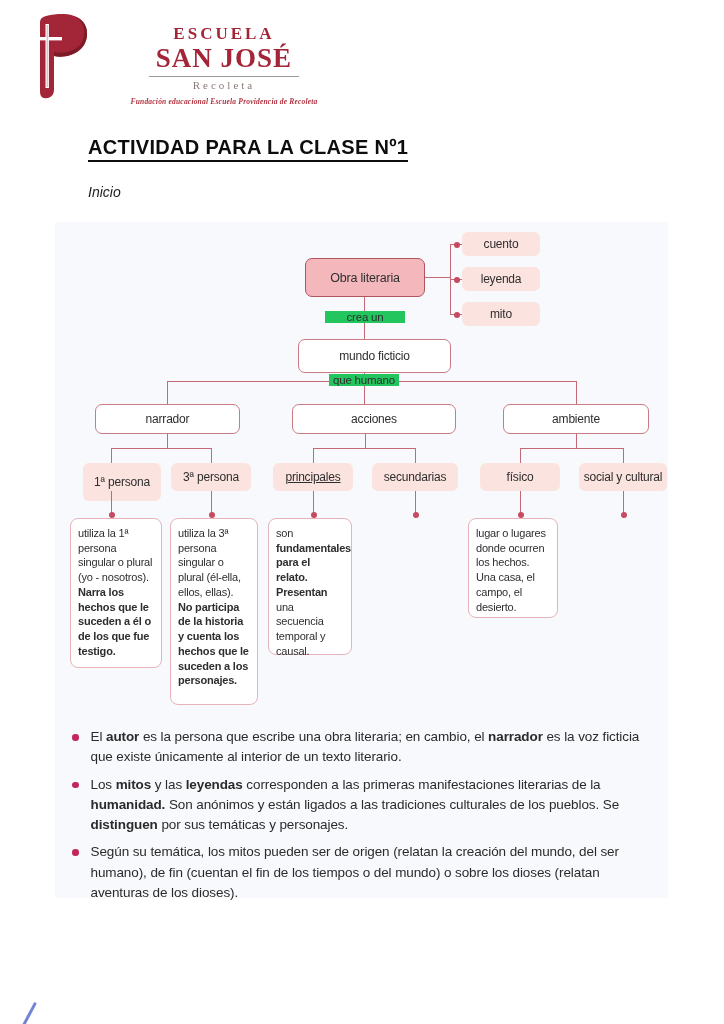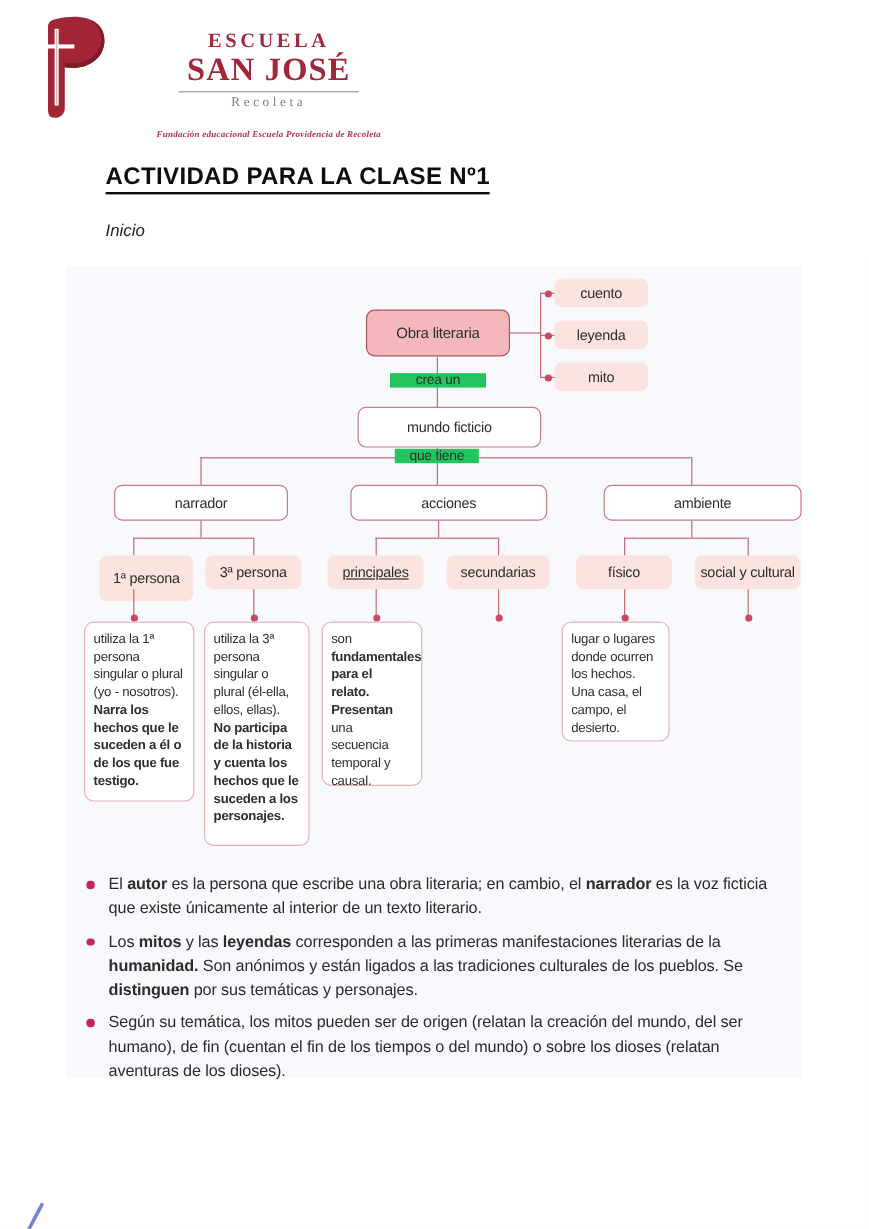--- a/index.html
+++ b/index.html
@@ -8,21 +8,21 @@
   .page{position:absolute;inset:0;}
 
   
   .logo{position:absolute;left:30px;top:10px;display:flex;align-items:flex-start;}
   .logo-mark{width:62px;height:92px;}
   .logo-text{margin-left:8px;width:248px;text-align:center;font-family:"Liberation Serif",serif;color:#a32638;}
   .logo-l1{font-size:17px;font-weight:bold;letter-spacing:3px;margin-top:14px;}
   .logo-l2{font-size:27px;font-weight:bold;letter-spacing:1px;line-height:1.05;}
   .logo-rule{height:1px;background:#9a9a9a;width:150px;margin:4px auto 2px auto;}
   .logo-l3{font-size:11px;letter-spacing:3px;color:#8b7b78;}
-  .logo-l4{font-size:7.5px;font-weight:bold;font-style:italic;color:#b23340;margin-top:16px;letter-spacing:.2px;}
+  .logo-l4{font-size:7.5px;font-weight:bold;font-style:italic;color:#b23340;margin-top:6px;letter-spacing:.2px;}
 
   
   .title{position:absolute;left:88px;top:136px;font-size:20px;font-weight:bold;color:#0d0d0d;
          border-bottom:2.5px solid #0d0d0d;padding-bottom:1px;letter-spacing:.3px;}
   .subtitle{position:absolute;left:88px;top:184px;font-size:14px;font-style:italic;color:#1e1e1e;}
 
   
   .card{position:absolute;left:55px;top:222px;width:613px;height:676px;background:#f8f9fc;}
   .bx{position:absolute;box-sizing:border-box;display:flex;align-items:center;justify-content:center;
       text-align:center;font-size:12px;color:#2e2e2e;border-radius:7px;letter-spacing:-0.2px;}
@@ -92,25 +92,25 @@
 
     <div class="vl" style="left:309px;top:75px;height:42px;"></div>
     <div class="edge-label" style="left:270px;top:89px;width:80px;">crea un</div>
 
     <div class="bx whitebx" style="left:243px;top:117px;width:153px;height:34px;">mundo ficticio</div>
 
     <div class="vl" style="left:309px;top:151px;height:31px;"></div>
     <div class="hl" style="left:112px;top:159px;width:409px;"></div>
     <div class="vl" style="left:112px;top:159px;height:23px;"></div>
     <div class="vl" style="left:521px;top:159px;height:23px;"></div>
-    <div class="edge-label" style="left:274px;top:152px;width:70px;">que tiene</div>
+    <div class="edge-label" style="left:274px;top:152px;width:70px;">que humano</div>
 
     <div class="bx whitebx" style="left:40px;top:182px;width:145px;height:30px;">narrador</div>
     <div class="bx whitebx" style="left:237px;top:182px;width:164px;height:30px;">acciones</div>
-    <div class="bx whitebx" style="left:448px;top:182px;width:165px;height:30px;">ambiente</div>
+    <div class="bx whitebx" style="left:448px;top:182px;width:146px;height:30px;">ambiente</div>
 
     <div class="vl" style="left:112px;top:212px;height:14px;"></div>
     <div class="hl" style="left:56px;top:226px;width:100px;"></div>
     <div class="vl" style="left:56px;top:226px;height:15px;"></div>
     <div class="vl" style="left:156px;top:226px;height:15px;"></div>
 
     <div class="vl" style="left:310px;top:212px;height:14px;"></div>
     <div class="hl" style="left:258px;top:226px;width:102px;"></div>
     <div class="vl" style="left:258px;top:226px;height:15px;"></div>
     <div class="vl" style="left:360px;top:226px;height:15px;"></div>

